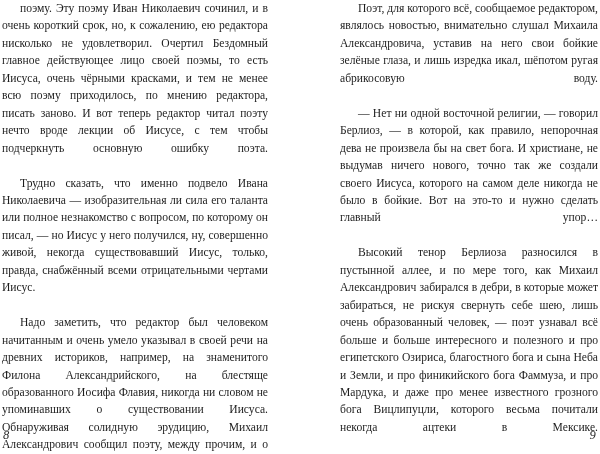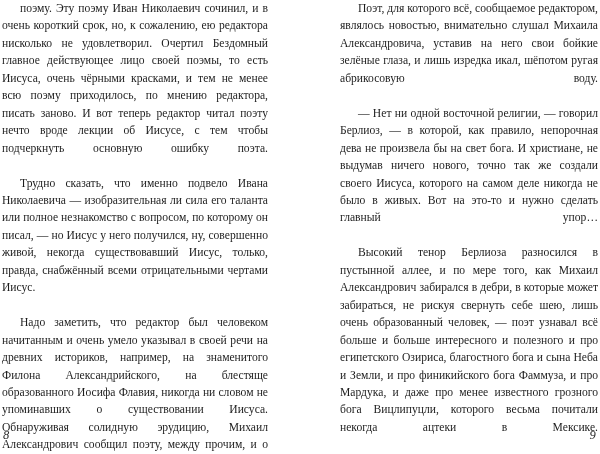--- a/index.html
+++ b/index.html
@@ -96,21 +96,21 @@
       <p class="para">поэму. Эту поэму Иван Николаевич сочинил, и в очень короткий срок, но, к сожалению, ею редактора нисколько не удовлетворил. Очертил Бездомный главное действующее лицо своей поэмы, то есть Иисуса, очень чёрными красками, и тем не менее всю поэму приходилось, по мнению редактора, писать заново. И вот теперь редактор читал поэту нечто вроде лекции об Иисусе, с тем чтобы подчеркнуть основную ошибку поэта.</p>
       <p class="para">Трудно сказать, что именно подвело Ивана Николаевича — изобразительная ли сила его таланта или полное незнакомство с вопросом, по которому он писал, — но Иисус у него получился, ну, совершенно живой, некогда существовавший Иисус, только, правда, снабжённый всеми отрицательными чертами Иисус.</p>
       <p class="para">Надо заметить, что редактор был человеком начитанным и очень умело указывал в своей речи на древних историков, например, на знаменитого Филона Александрийского, на блестяще образованного Иосифа Флавия, никогда ни словом не упоминавших о существовании Иисуса. Обнаруживая солидную эрудицию, Михаил Александрович сообщил поэту, между прочим, и о том, что то место в пятнадцатой книге, в главе 44-й знаменитых Тацитовых «Анналов», где говорится о казни Иисуса, — есть не что иное, как позднейшая поддельная вставка.</p>
     </div>
     <div class="folio folio-left">8</div>
   </div>
 
   <div class="page page-right">
     <div class="text-block">
       <p class="para">Поэт, для которого всё, сообщаемое редактором, являлось новостью, внимательно слушал Михаила Александровича, уставив на него свои бойкие зелёные глаза, и лишь изредка икал, шёпотом ругая абрикосовую воду.</p>
-      <p class="para">— Нет ни одной восточной религии, — говорил Берлиоз, — в которой, как правило, непорочная дева не произвела бы на свет бога. И христиане, не выдумав ничего нового, точно так же создали своего Иисуса, которого на самом деле никогда не было в живых. Вот на это-то и нужно сделать главный упор…</p>
+      <p class="para">— Нет ни одной восточной религии, — говорил Берлиоз, — в которой, как правило, непорочная дева не произвела бы на свет бога. И христиане, не выдумав ничего нового, точно так же создали своего Иисуса, которого на самом деле никогда не было в бойкие. Вот на это-то и нужно сделать главный упор…</p>
       <p class="para">Высокий тенор Берлиоза разносился в пустынной аллее, и по мере того, как Михаил Александрович забирался в дебри, в которые может забираться, не рискуя свернуть себе шею, лишь очень образованный человек, — поэт узнавал всё больше и больше интересного и полезного и про египетского Озириса, благостного бога и сына Неба и Земли, и про финикийского бога Фаммуза, и про Мардука, и даже про менее известного грозного бога Вицлипуцли, которого весьма почитали некогда ацтеки в Мексике.</p>
       <p class="para">И вот как раз в то время, когда Михаил Александрович рассказывал поэту о том, как ацтеки лепили из теста фигурку Вицлипуцли, в аллее показался первый человек.</p>
 
     </div>
     <div class="folio folio-right">9</div>
   </div>
 
 </div>
 
 </body></html>

